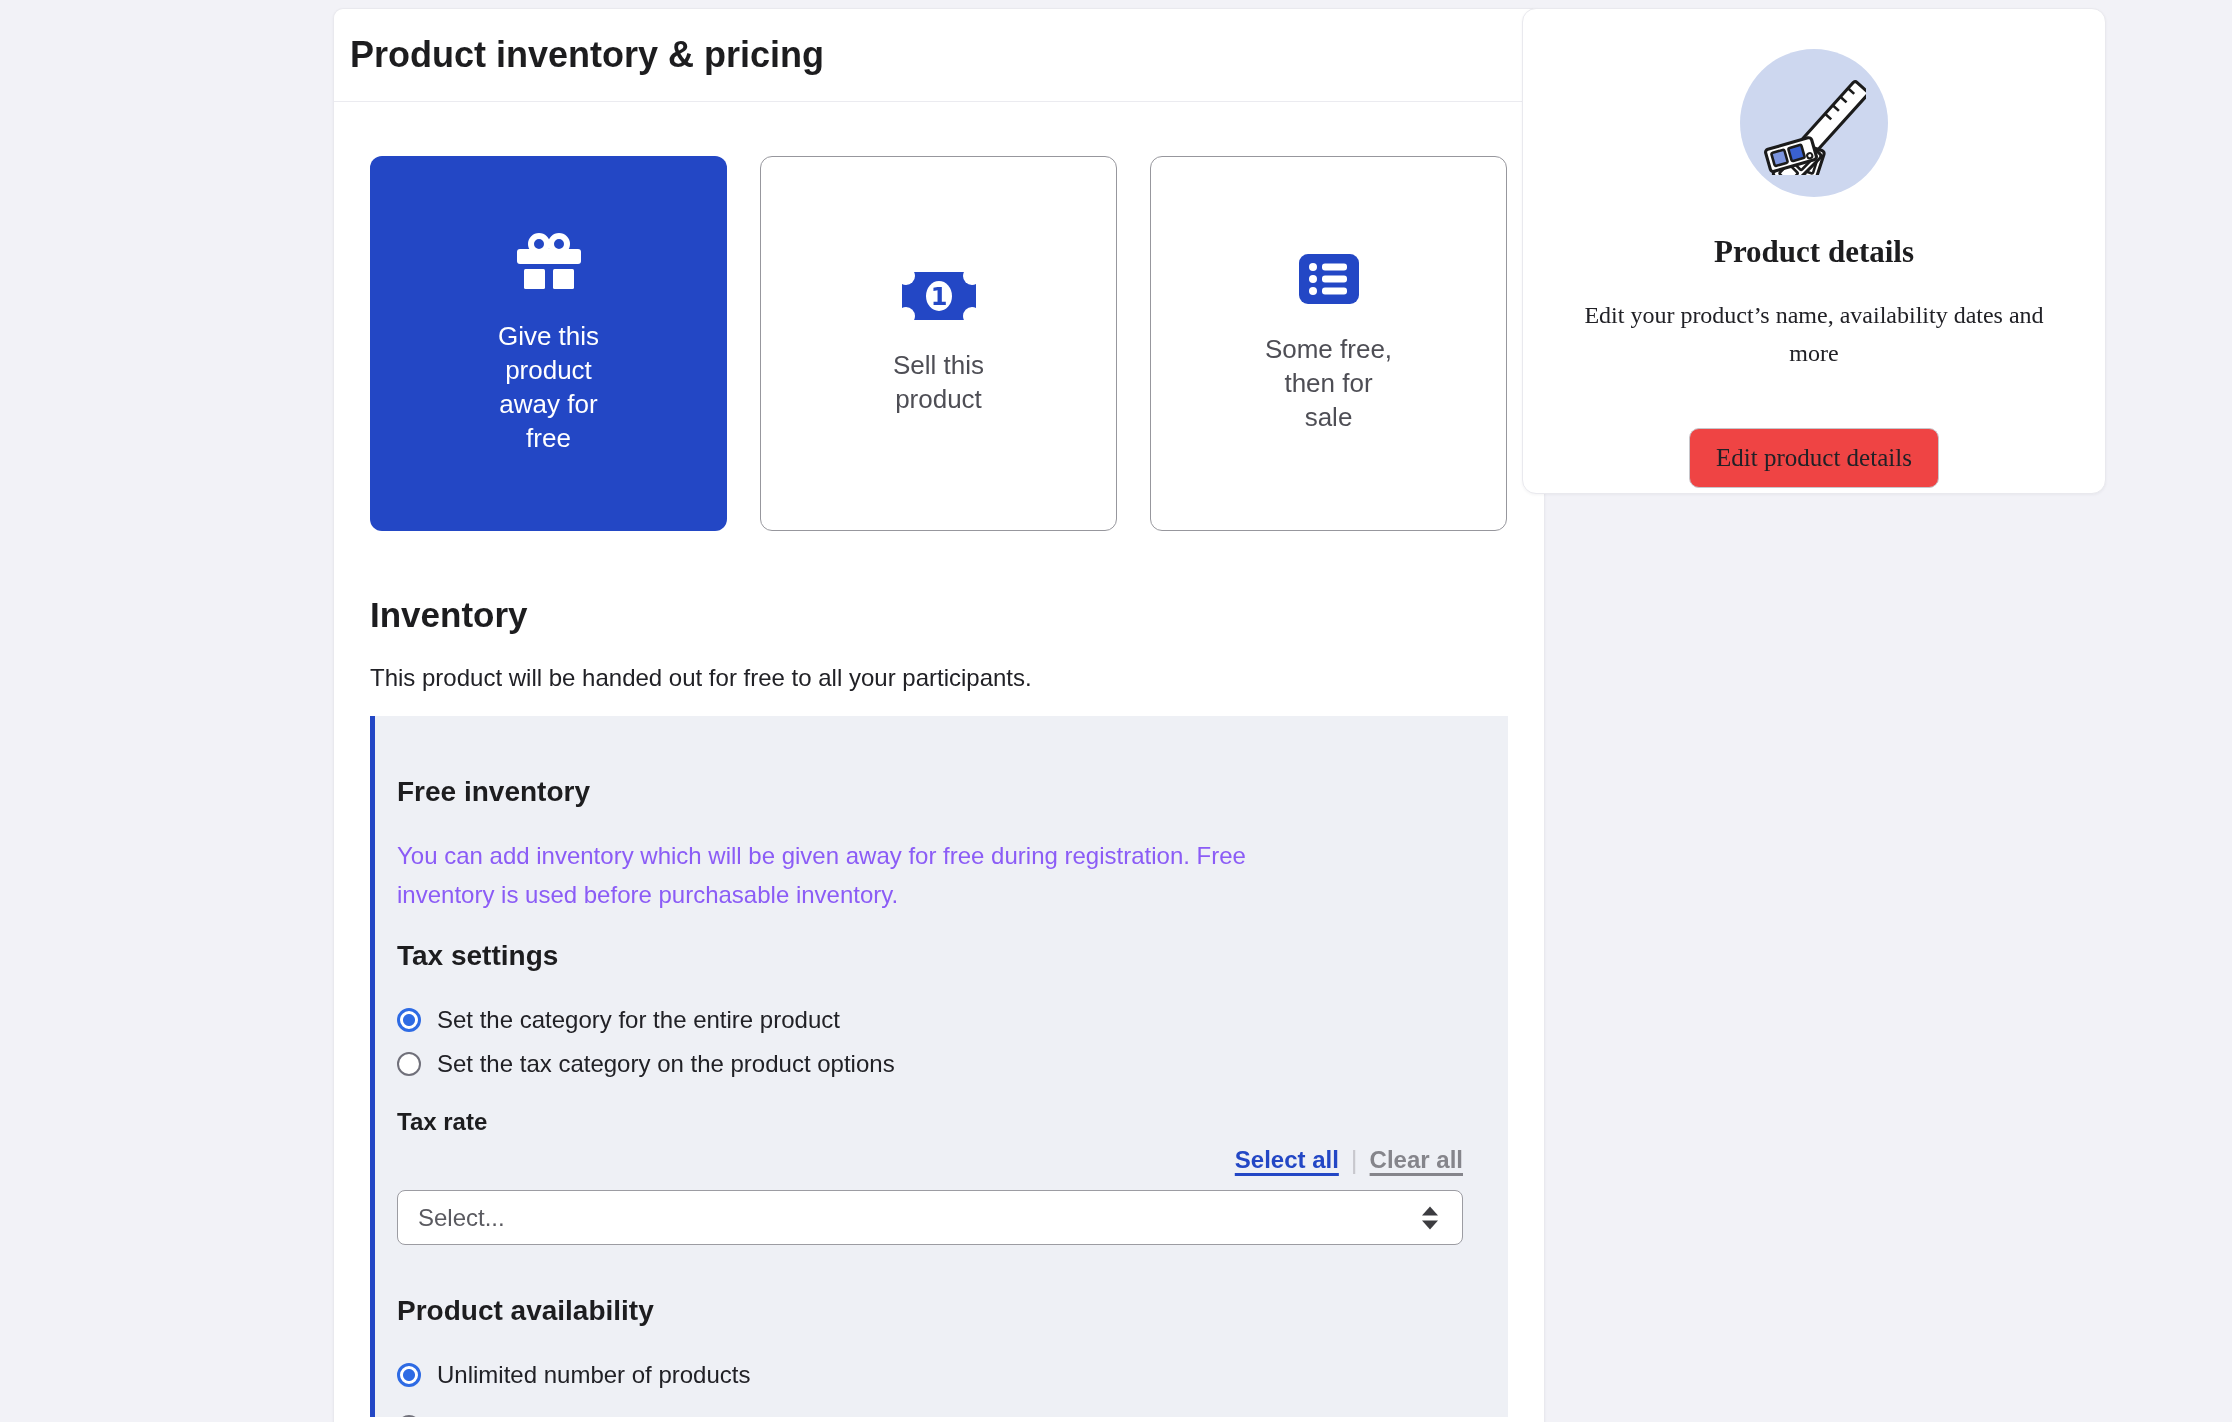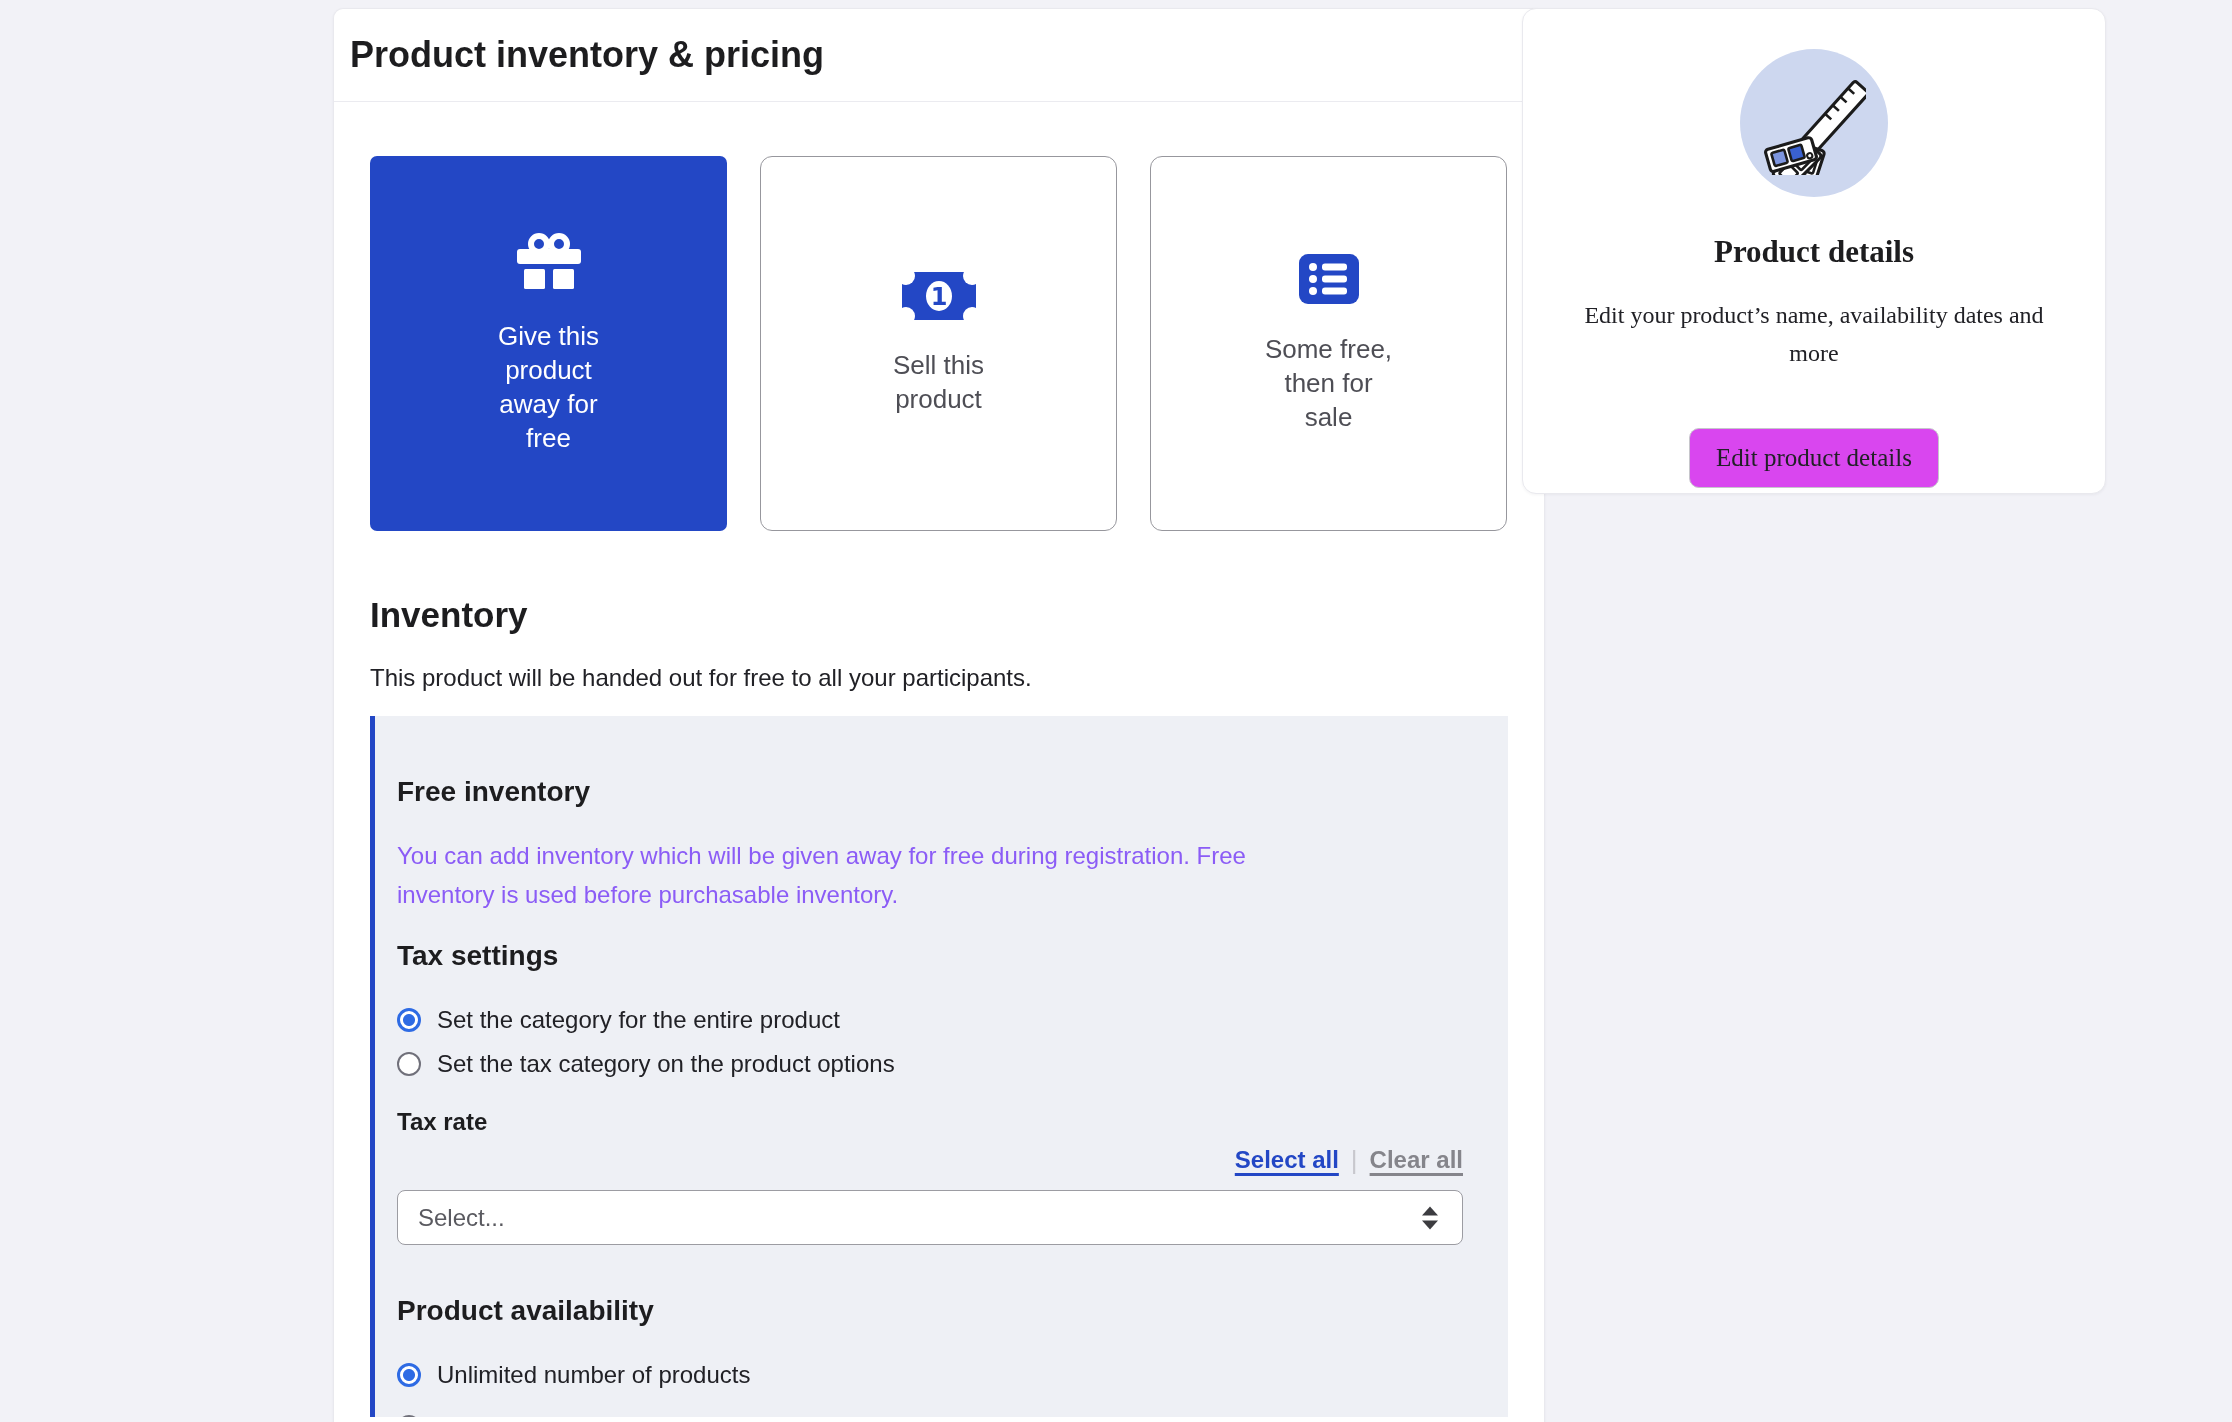--- a/index.html
+++ b/index.html
@@ -25,21 +25,21 @@
   .card-title { font-size:36px; font-weight:700; color:#1d1d1f; }
   .card-body { padding:0 36px; }
 
   
   .options-row { margin-top:54px; display:flex; gap:33px; }
   .option-card {
     width:357px; height:375px; border-radius:12px; box-sizing:border-box;
     display:flex; flex-direction:column; align-items:center; justify-content:center;
     gap:24px; text-align:center; cursor:pointer;
   }
-  .option-card.selected { background:#2347c5; color:#ffffff;border-radius:7px; }
+  .option-card.selected { background:#2347c5; color:#ffffff; }
   .option-card.plain { background:#ffffff; border:1px solid #97979d; color:#4e4e55; }
   .opt-label { font-size:26px; line-height:34px; }
   .option-card:nth-child(1) .opt-label { max-width:130px; }
   .option-card:nth-child(2) .opt-label { max-width:118px; }
   .option-card:nth-child(3) .opt-label { max-width:134px; }
 
   
   .section-heading { margin-top:64px; font-size:35px; font-weight:700; color:#1d1d1f; }
   .section-desc { margin-top:16px; font-size:24px; color:#212126; }
 
@@ -96,21 +96,21 @@
     font-family:Liberation Serif, serif;
   }
   .details-circle {
     width:148px; height:148px; border-radius:50%; background:#cdd7ef;
     margin:0 auto; display:flex; align-items:center; justify-content:center;
   }
   .details-heading { margin-top:37px; font-size:31px; font-weight:700; color:#1d1d1f; }
   .details-desc { margin-top:16px; font-size:24px; line-height:38px; color:#212126; }
   .details-btn {
     margin-top:32px; height:60px; padding:0 26px; cursor:pointer;
-    border:1px solid #c6c6cb; border-radius:10px; background:#d946ef;
+    border:1px solid #c6c6cb; border-radius:10px; background:#ef4444;
     font-size:25px; color:#212126; font-family:inherit;
   }
 </style>
 </head>
 <body>
 
 <div id="screen">
 
   <section class="main-card">
 

